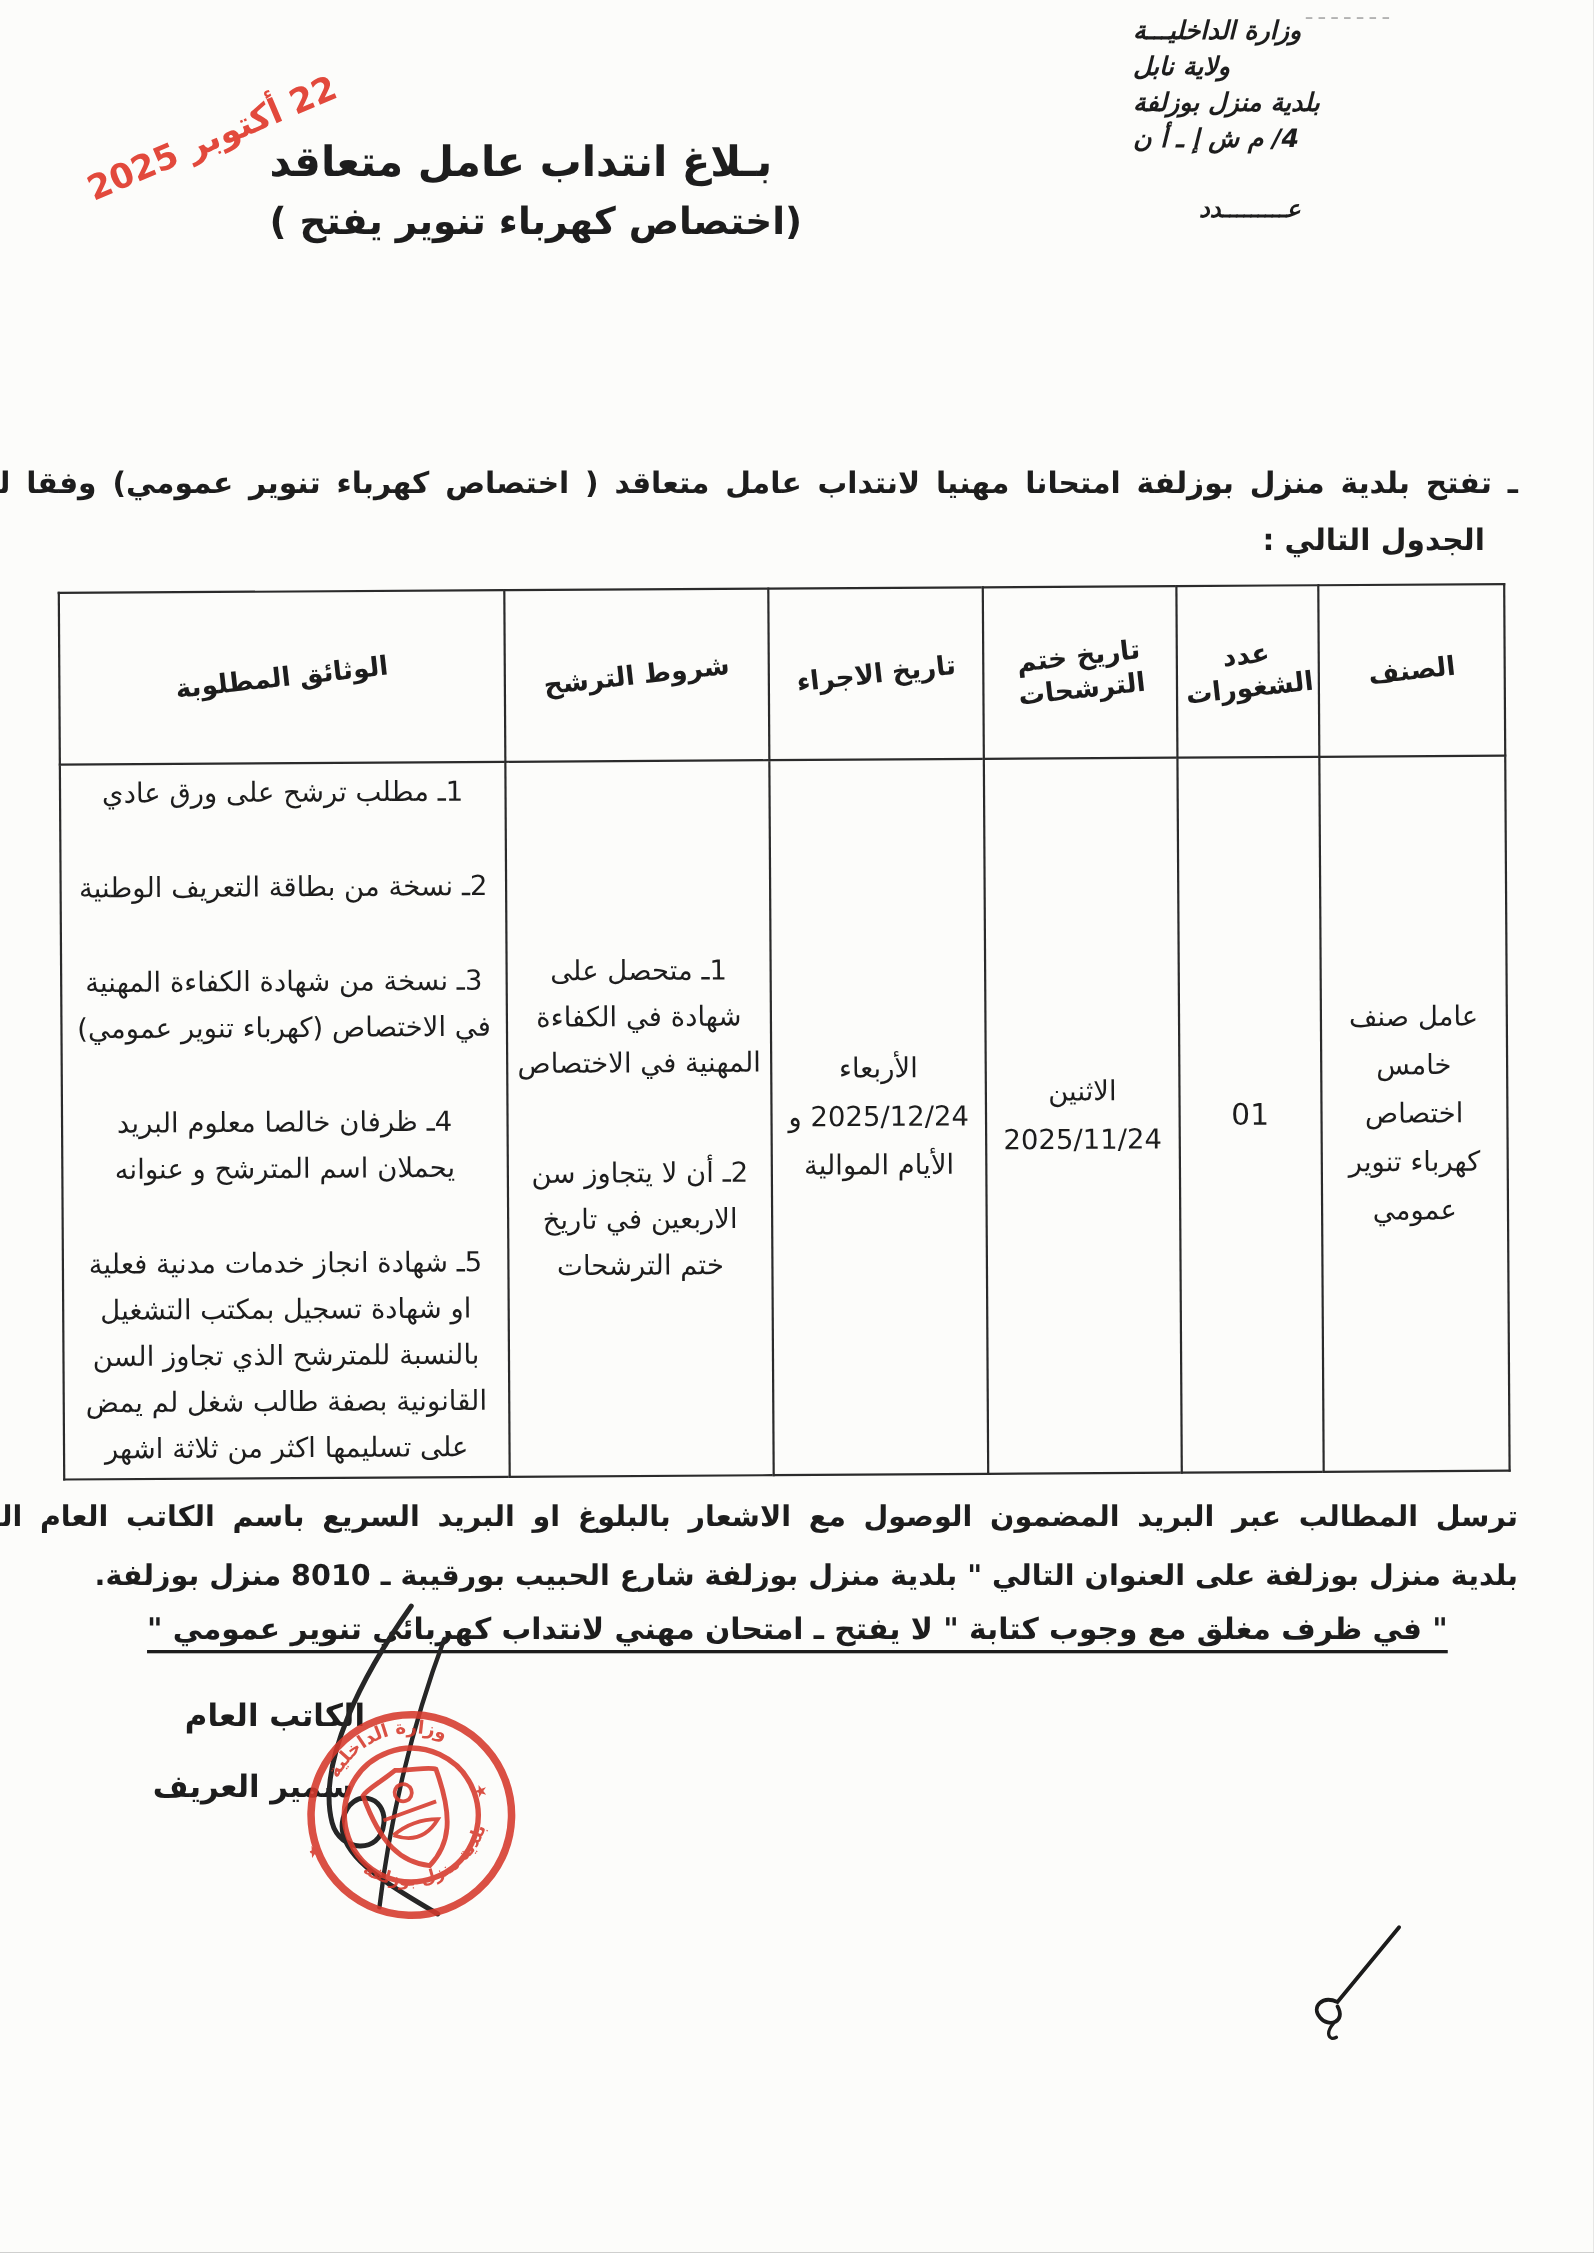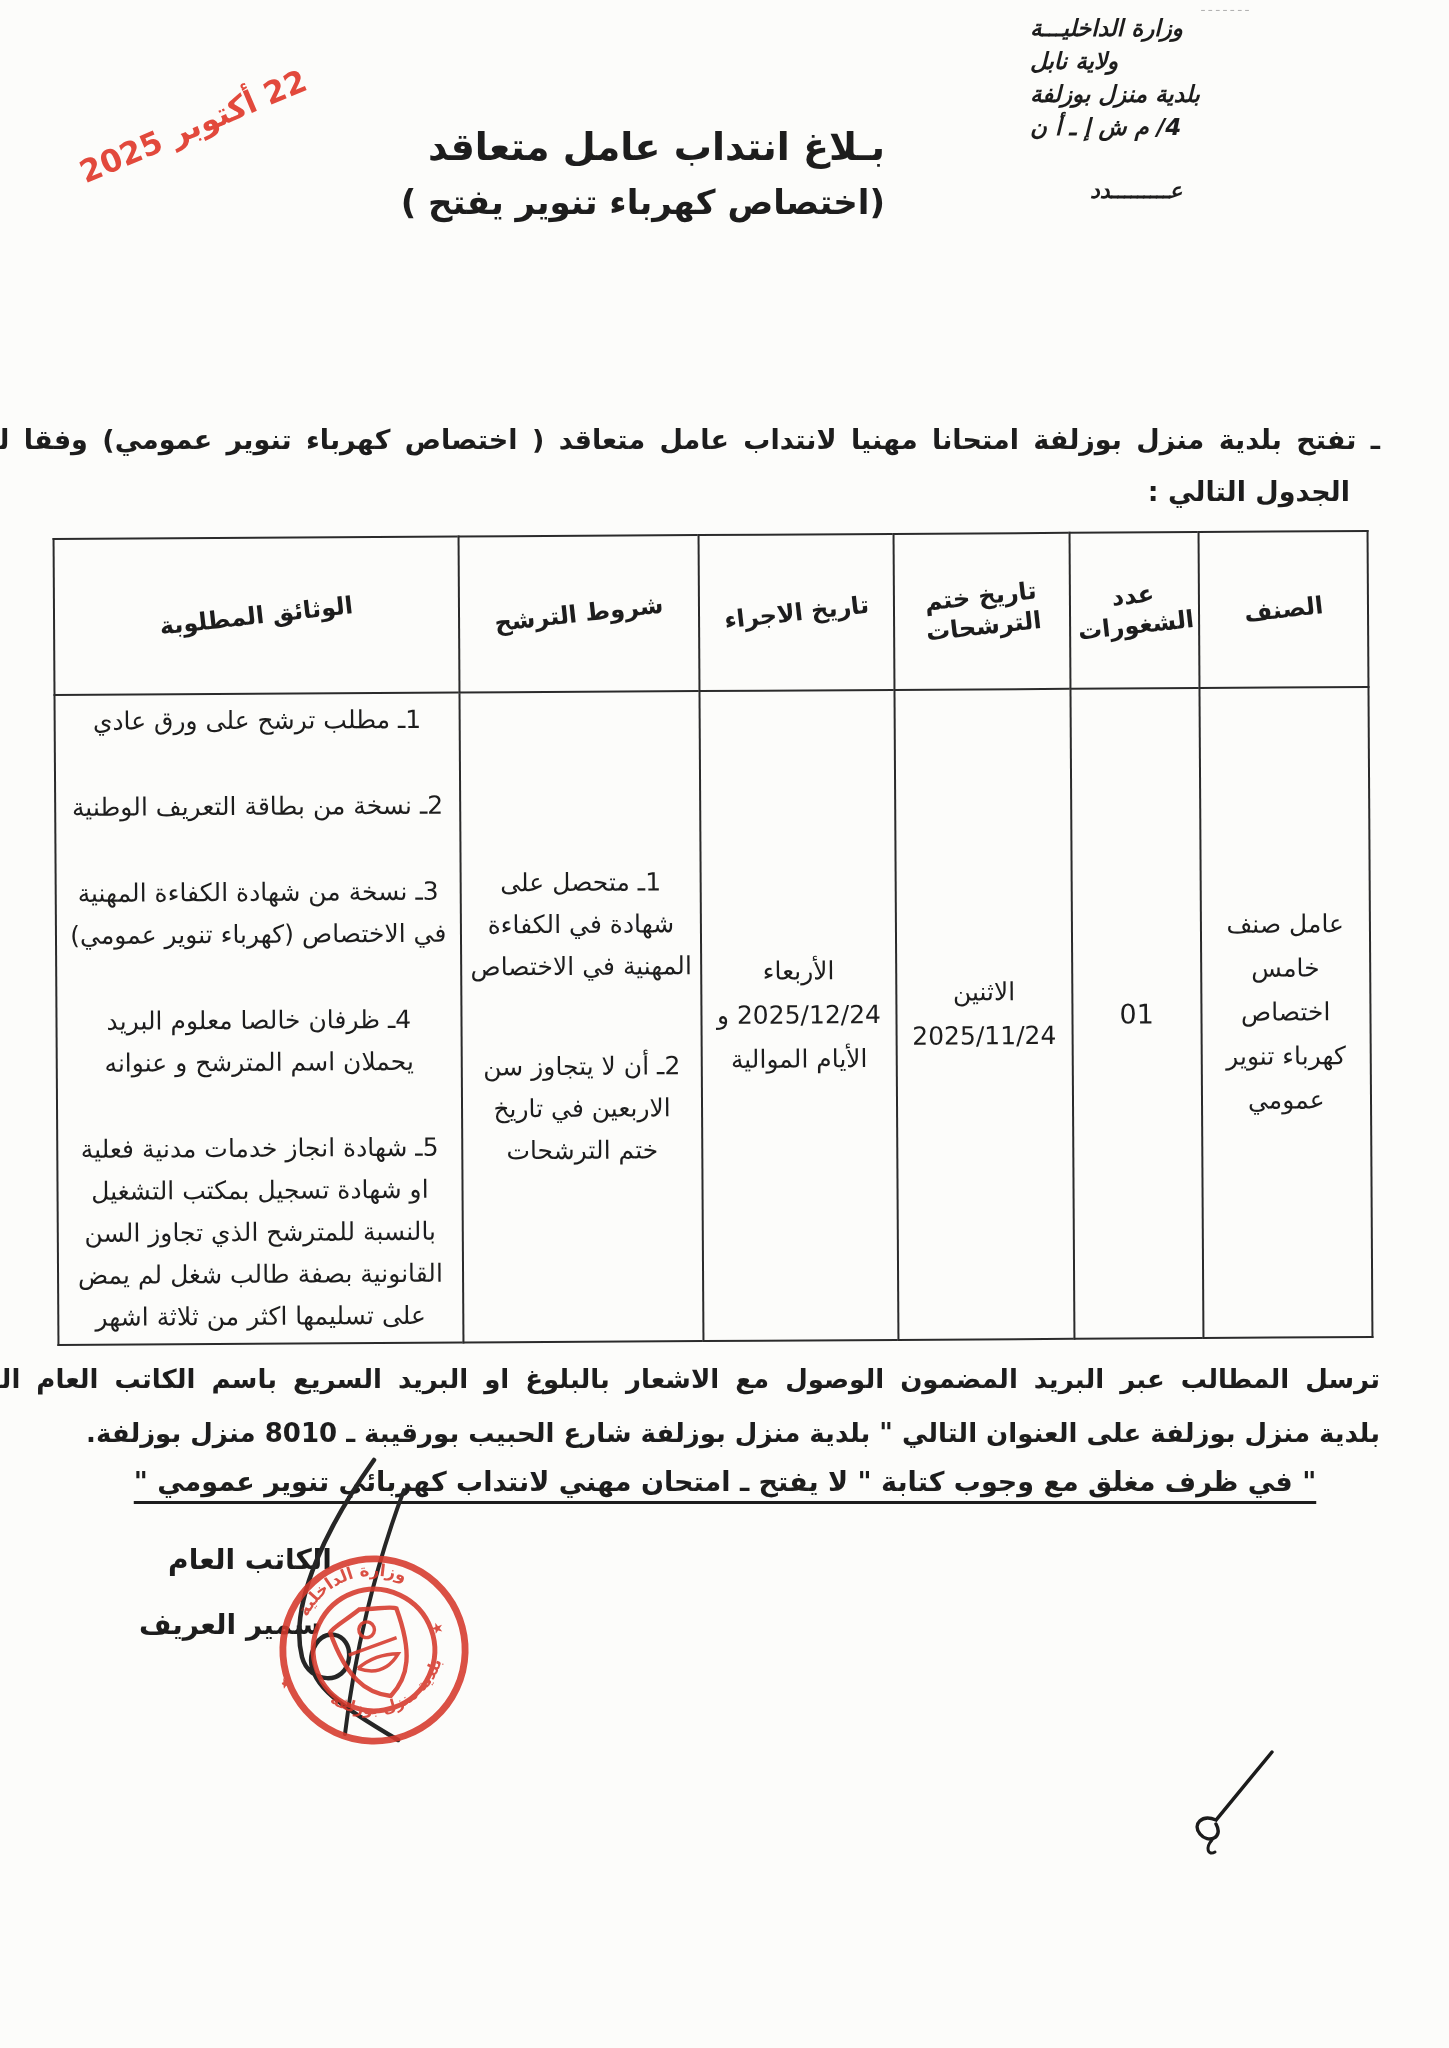--- a/index.html
+++ b/index.html
@@ -11,21 +11,21 @@
     font-family:"DejaVu Sans",sans-serif;
     color:#1d1d1d;
     direction:rtl;
     overflow:hidden;
   }
   .abs{position:absolute;}
 
   
   .top-dashes{
     left:1075px;top:0;width:300px;
-    color:#9a9a9a;font-size:12px;letter-spacing:4px;
+    color:#9a9a9a;font-size:19px;letter-spacing:4px;
     text-align:center;opacity:.75;
   }
 
   
   .letterhead{
     left:1030px;top:12px;width:320px;
     text-align:left;
     font-weight:bold;font-style:italic;
     font-size:23px;line-height:33px;
   }
@@ -42,21 +42,21 @@
     transform:rotate(-23deg);
     color:#e03a2c;
     font-weight:bold;font-size:31px;
     letter-spacing:5px;
     white-space:nowrap;
     opacity:.92;
     text-align:center;
   }
 
   
-  .title-block{left:245px;top:118px;width:640px;text-align:right;}
+  .title-block{left:245px;top:118px;width:640px;text-align:left;}
   .title-line1{font-size:38px;font-weight:bold;white-space:nowrap;line-height:58px;}
   .title-line2{font-size:34px;font-weight:bold;white-space:nowrap;line-height:52px;}
 
   
   .intro{left:70px;top:414px;width:1310px;font-size:27px;font-weight:600;}
   .intro-line1{white-space:nowrap;word-spacing:5px;line-height:52px;}
   .intro-line2{line-height:52px;padding-right:30px;}
 
   
   table.main{

